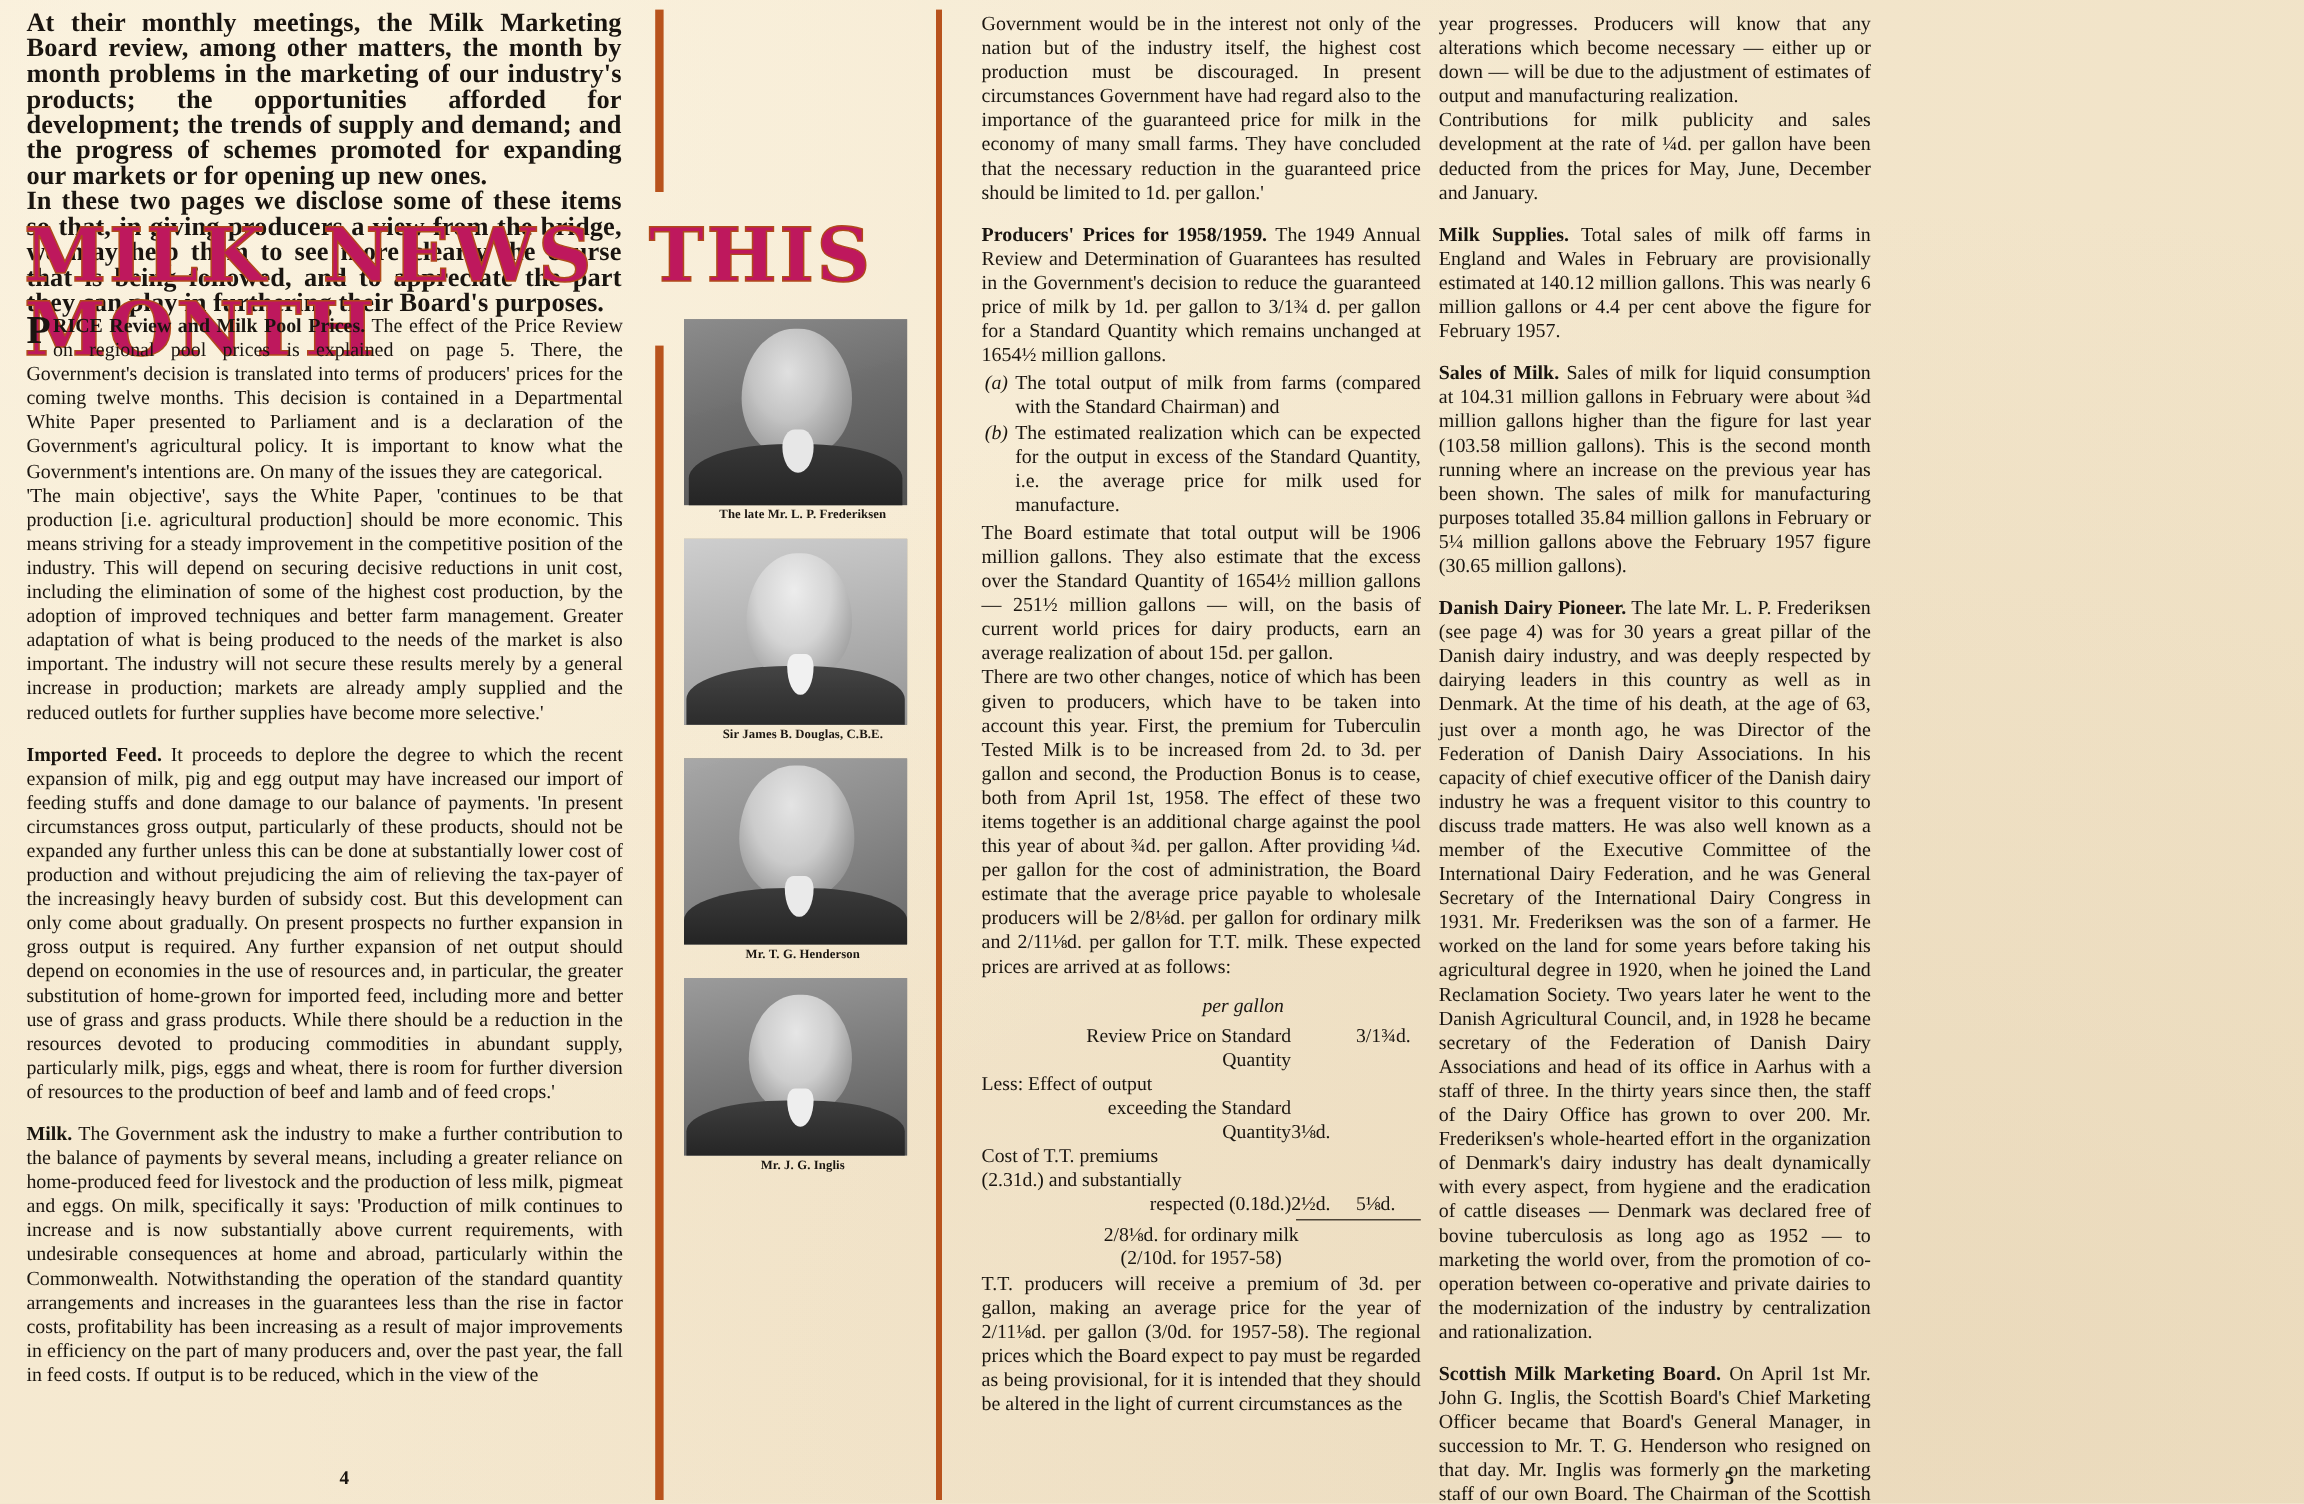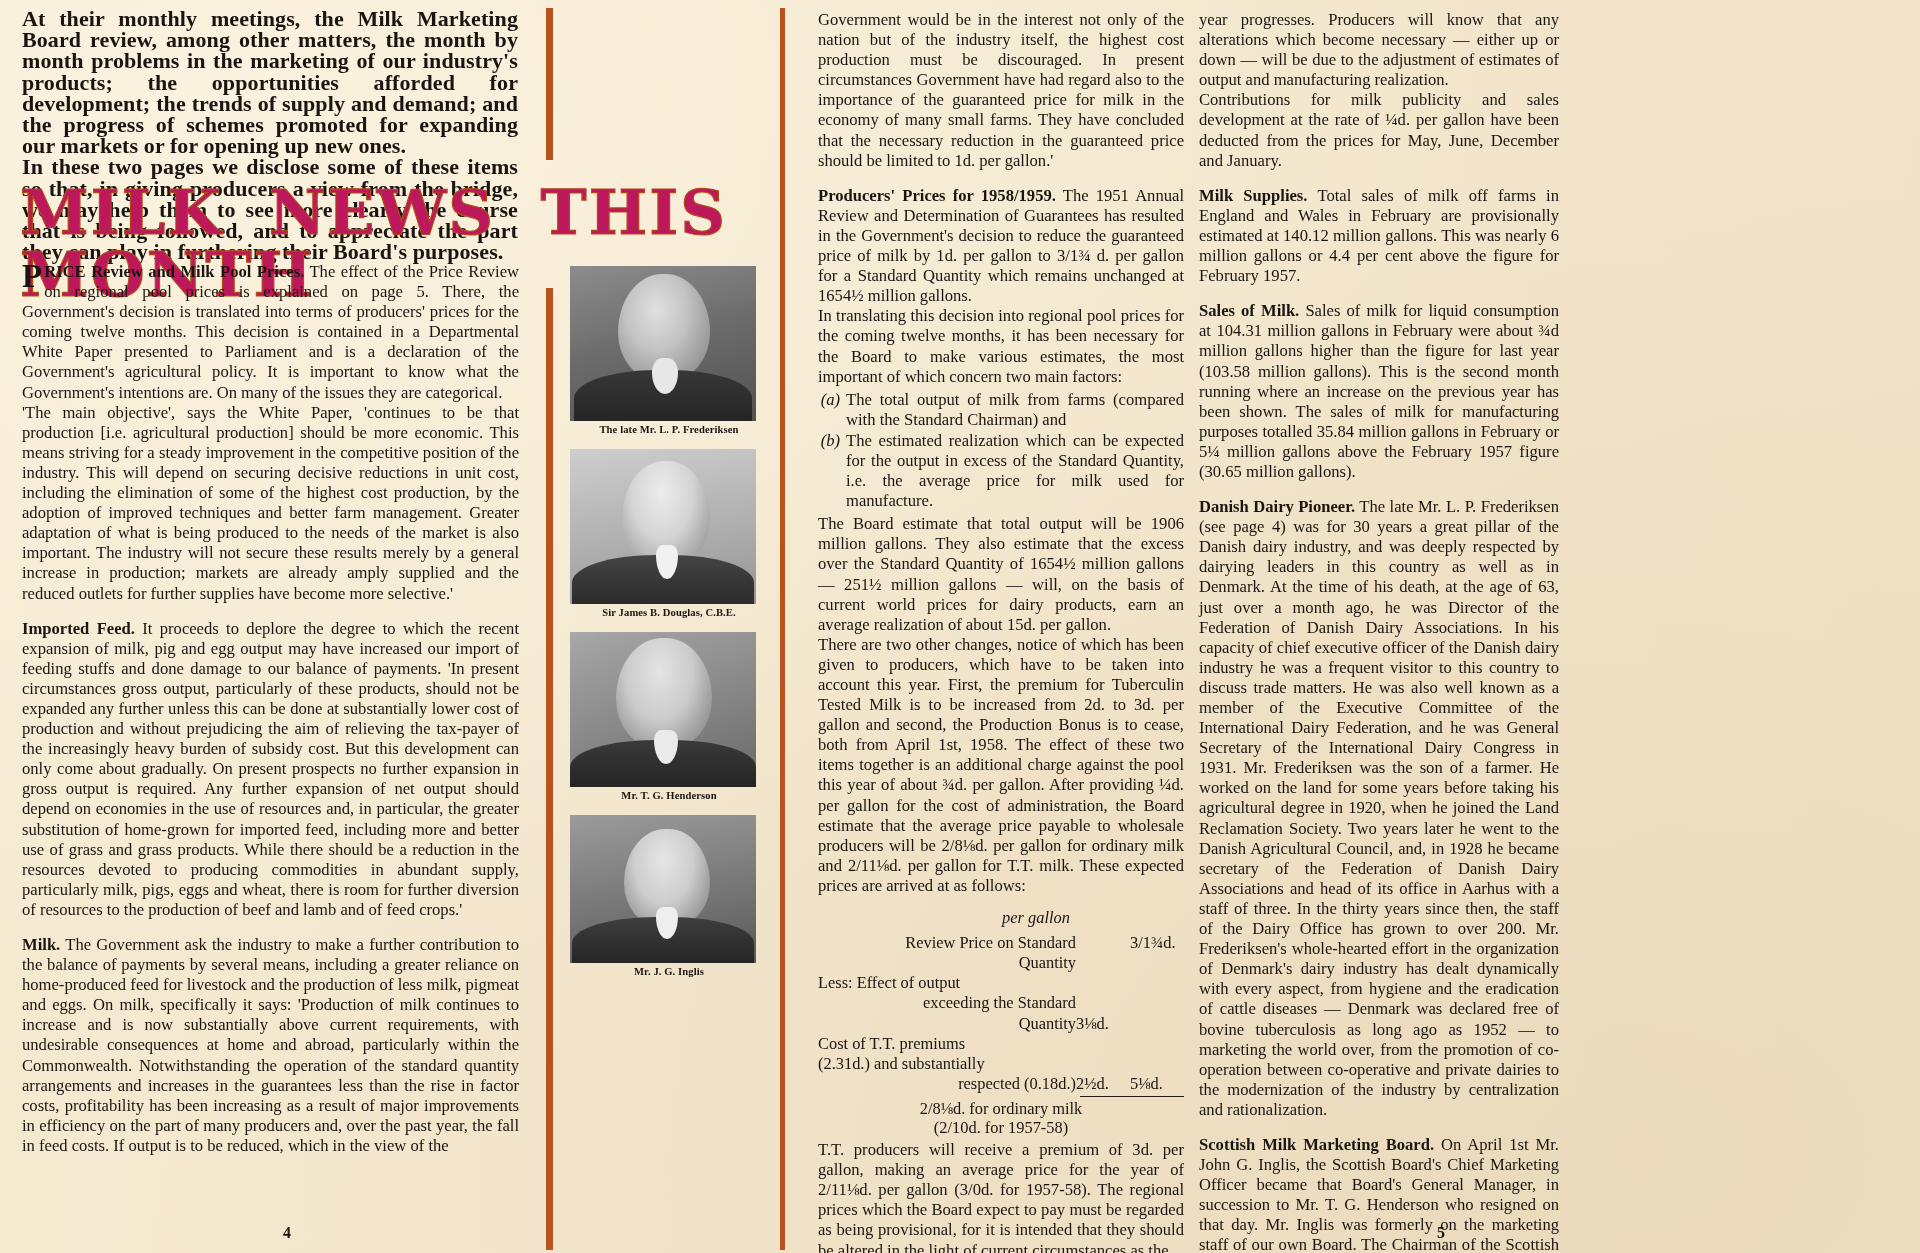--- a/index.html
+++ b/index.html
@@ -216,24 +216,23 @@
       </div>
       <div class="caption">Mr. J. G. Inglis</div>
     </div>
 
   </div>
 
   <div class="col2 body-col">
     <p>Government would be in the interest not only of the nation but of the industry itself, the highest cost production must be discouraged. In present circumstances Government have had regard also to the importance of the guaranteed price for milk in the economy of many small farms. They have concluded that the necessary reduction in the guaranteed price should be limited to 1d. per gallon.'</p>
 
     <p class="spaced">
-      <b class="lead">Producers' Prices for 1958/1959.</b><span class="run"> The 1951 Annual Review and Determination of Guarantees has resulted in the Government's decision to reduce the guaranteed price of milk by 1d. per gallon to 3/1¾ d. per gallon for a Standard Quantity which remains unchanged at 1654½ million gallons.</span>
-    </p>
-
-    <p>In translating this decision into regional pool prices for the coming twelve months, it has been necessary for the Board to make various estimates, the most important of which concern two main factors:</p>
+      <b class="lead">Producers' Prices for 1958/1959.</b><span class="run"> The 1949 Annual Review and Determination of Guarantees has resulted in the Government's decision to reduce the guaranteed price of milk by 1d. per gallon to 3/1¾ d. per gallon for a Standard Quantity which remains unchanged at 1654½ million gallons.</span>
+    </p>
+
 
     <div class="abc">
       <div class="item">
         <span class="mark">(a)</span>
         <span class="txt">The total output of milk from farms (compared with the Standard Chairman) and</span>
       </div>
       <div class="item">
         <span class="mark">(b)</span>
         <span class="txt">The estimated realization which can be expected for the output in excess of the Standard Quantity, i.e. the average price for milk used for manufacture.</span>
       </div>

